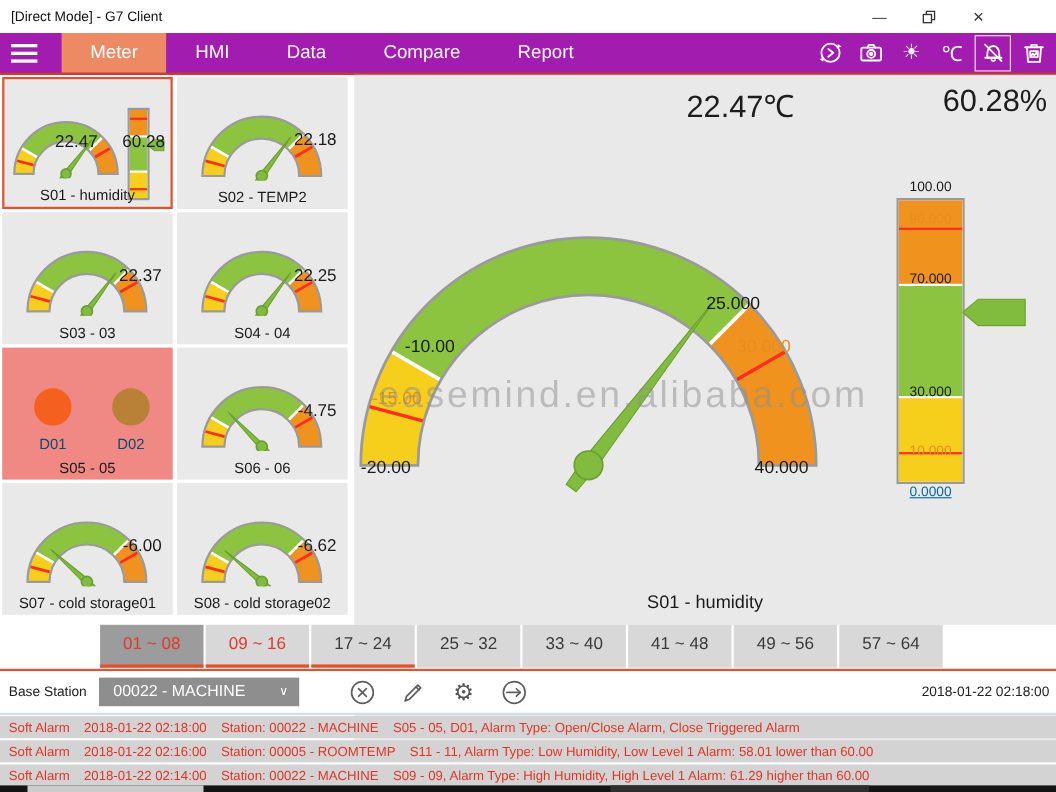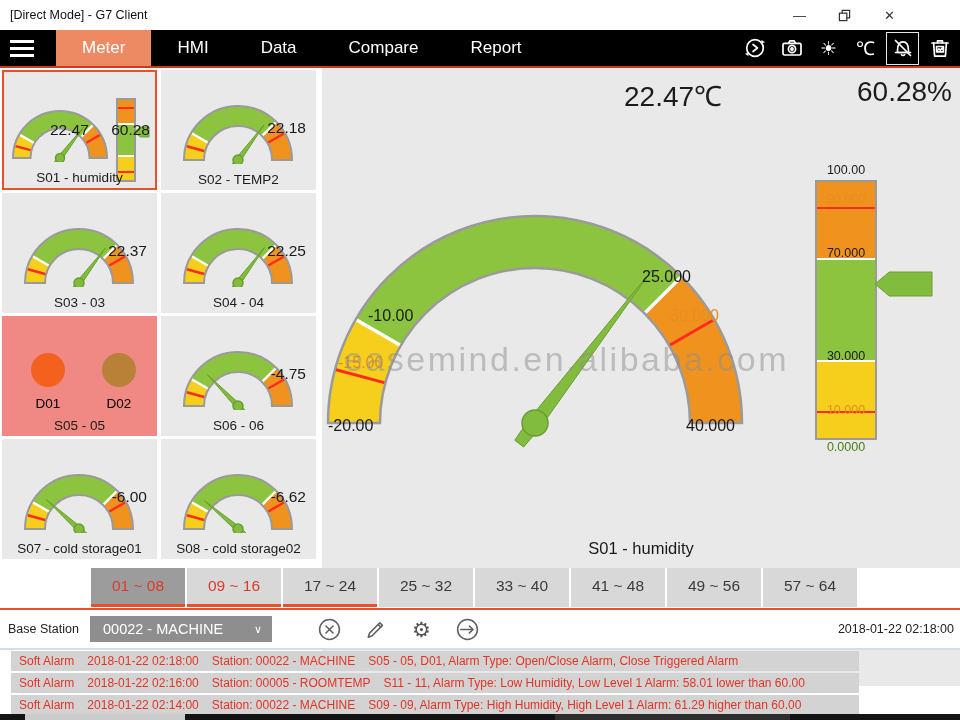--- a/index.html
+++ b/index.html
@@ -6,21 +6,21 @@
   body{width:960px;height:720px;position:relative;overflow:hidden;background:#fff;
        font-family:"Liberation Sans", sans-serif;color:#1a1a1a;}
   
   .titlebar{position:absolute;left:0;top:0;width:912px;height:30px;background:#fff;
             display:flex;align-items:center;}
   .title-text{font-size:12.5px;margin-left:10px;color:#111;}
   .win-controls{margin-left:auto;display:flex;}
   .winbtn{width:45px;height:30px;display:flex;align-items:center;justify-content:center;
           color:#333;font-size:13px;cursor:default;}
   
-  .menubar{position:absolute;left:0;top:30px;width:960px;height:36px;background:#000000;
+  .menubar{position:absolute;left:0;top:30px;width:960px;height:36px;background:#a21caf;
            border-bottom:2px solid #CF3A1A;display:flex;align-items:stretch;}
   .hamburger{width:44px;display:flex;flex-direction:column;justify-content:center;
              align-items:center;gap:4px;}
   .hamburger i{display:block;width:24px;height:3px;background:#fff;}
   .menu-tabs{display:flex;margin-left:12px;}
   .mtab{padding:0 26px;line-height:36px;color:#fff;font-size:17px;}
   .mtab.active{background:#EE8A63;}
   .menu-icons{margin-left:auto;display:flex;align-items:center;gap:4px;padding-right:4px;}
   .micon{width:33px;height:33px;display:flex;align-items:center;justify-content:center;
          color:#fff;font-size:19px;box-sizing:border-box;}
@@ -32,21 +32,21 @@
   .tile{position:relative;background:#E9E9E9;box-sizing:border-box;}
   .tile.selected{border:2px solid #E8502B;}
   .tile.alarm{background:#F08884;}
   .tile-val{position:absolute;top:4px;font-size:15.5px;color:#1a1a1a;margin-top:45px;}
   .tile-label{position:absolute;bottom:3px;left:0;width:100%;text-align:center;
               font-size:13.5px;color:#1a1a1a;white-space:nowrap;}
   .tile svg{position:absolute;}
   .mini-bar{position:absolute;box-sizing:border-box;border:2px solid #9A9A9A;overflow:hidden;}
   .mini-bar .segd,.bar-body .segd{position:absolute;left:0;width:100%;}
   .dig-circle{position:absolute;width:34px;height:34px;border-radius:50%;}
-  .dig-label{position:absolute;width:60px;text-align:center;font-size:13.5px;color:#000000;}
+  .dig-label{position:absolute;width:60px;text-align:center;font-size:13.5px;color:#0c4a6e;}
   
   .main{position:absolute;left:322px;top:68px;width:638px;height:618px;background:#E9E9E9;}
   .big-val{position:absolute;top:8px;font-size:28px;color:#1c1c1c;}
   .big-val.temp{left:302px;}
   .big-val.hum{right:8px;}
   #main-gauge{position:absolute;left:0;top:0;z-index:1;}
   .glabel{position:absolute;font-size:16px;z-index:2;white-space:nowrap;}
   .watermark{position:absolute;left:22px;top:272px;z-index:3;font-size:34px;color:#8f8f8f;
              opacity:.5;letter-spacing:2.5px;white-space:nowrap;}
   #main-bar{position:absolute;left:493px;top:112px;width:62px;height:260px;z-index:4;}
@@ -69,21 +69,21 @@
   .st-label{position:absolute;left:8px;top:12px;font-size:12.5px;color:#222;}
   .st-select{position:absolute;left:90px;top:6px;width:182px;height:26px;background:#8E8E8E;
              color:#fff;font-size:14.5px;line-height:26px;padding-left:13px;box-sizing:border-box;}
   .st-select .chev{position:absolute;right:10px;top:0;font-size:11px;}
   .st-icon{position:absolute;top:7px;width:25px;height:25px;display:flex;align-items:center;
            justify-content:center;color:#555;font-size:21px;}
   .st-icon svg{stroke:#5F5F5F;fill:none;stroke-width:1.6;stroke-linecap:round;stroke-linejoin:round;}
   .st-time{position:absolute;right:6px;top:12px;font-size:12.5px;color:#222;}
   .alarm-sep{position:absolute;left:0;top:648px;width:960px;height:2px;background:#D4DEE6;}
   
-  #alarms{position:absolute;left:0;top:651px;width:848px;margin-left:11px;}
+  #alarms{position:absolute;left:0;top:651px;width:960px;}
   .alarm-row{height:20px;line-height:20px;background:#D3D3D3;margin-bottom:2px;
              color:#E23425;font-size:12px;padding-left:8px;white-space:nowrap;overflow:hidden;}
   .alarm-row span{margin-right:13px;}
   
   .bottom-strip{position:absolute;left:0;top:714px;width:960px;height:6px;background:#141414;}
   .bottom-strip .seg1{position:absolute;left:25px;top:0;width:160px;height:6px;background:#CBCBCB;}
   .bottom-strip .seg2{position:absolute;left:555px;top:0;width:235px;height:6px;background:#2E2E2E;}
 </style>
 </head>
 <body>
@@ -324,21 +324,21 @@
         <div class="segd" style="top: 24.6px; height: 2px; background: rgb(255, 43, 30);"></div>
       </div>
       <svg width="58" height="26" style="position: absolute; left: 60px; top: 90.6832px;">
         <polygon points="0,13 14.3,1 57,1 57,25 14.3,25" fill="#82BC3E" stroke="#6A9E2F"></polygon>
       </svg>
       <div class="bar-label" style="color: rgb(26, 26, 26); top: -17px;">100.00</div>
       <div class="bar-label" style="color: rgb(231, 140, 30); top: 11.6px;">90.000</div>
       <div class="bar-label" style="color: rgb(26, 26, 26); top: 65.8px;">70.000</div>
       <div class="bar-label" style="color: rgb(26, 26, 26); top: 169.2px;">30.000</div>
       <div class="bar-label" style="color: rgb(231, 140, 30); top: 223.4px;">10.000</div>
-      <div class="bar-label" style="color: #4d7c0f; top: 260px;">0.0000</div>
+      <div class="bar-label" style="color: #0369a1; top: 260px; text-decoration: underline;">0.0000</div>
     </div>
   <div class="sel-label">S01 - humidity</div>
 </div>
 
 <div class="tabsrow" id="tabsrow">
     <div class="ptab selected alert underline">01 ~ 08</div>
     <div class="ptab alert underline">09 ~ 16</div>
     <div class="ptab underline">17 ~ 24</div>
     <div class="ptab">25 ~ 32</div>
     <div class="ptab">33 ~ 40</div>

